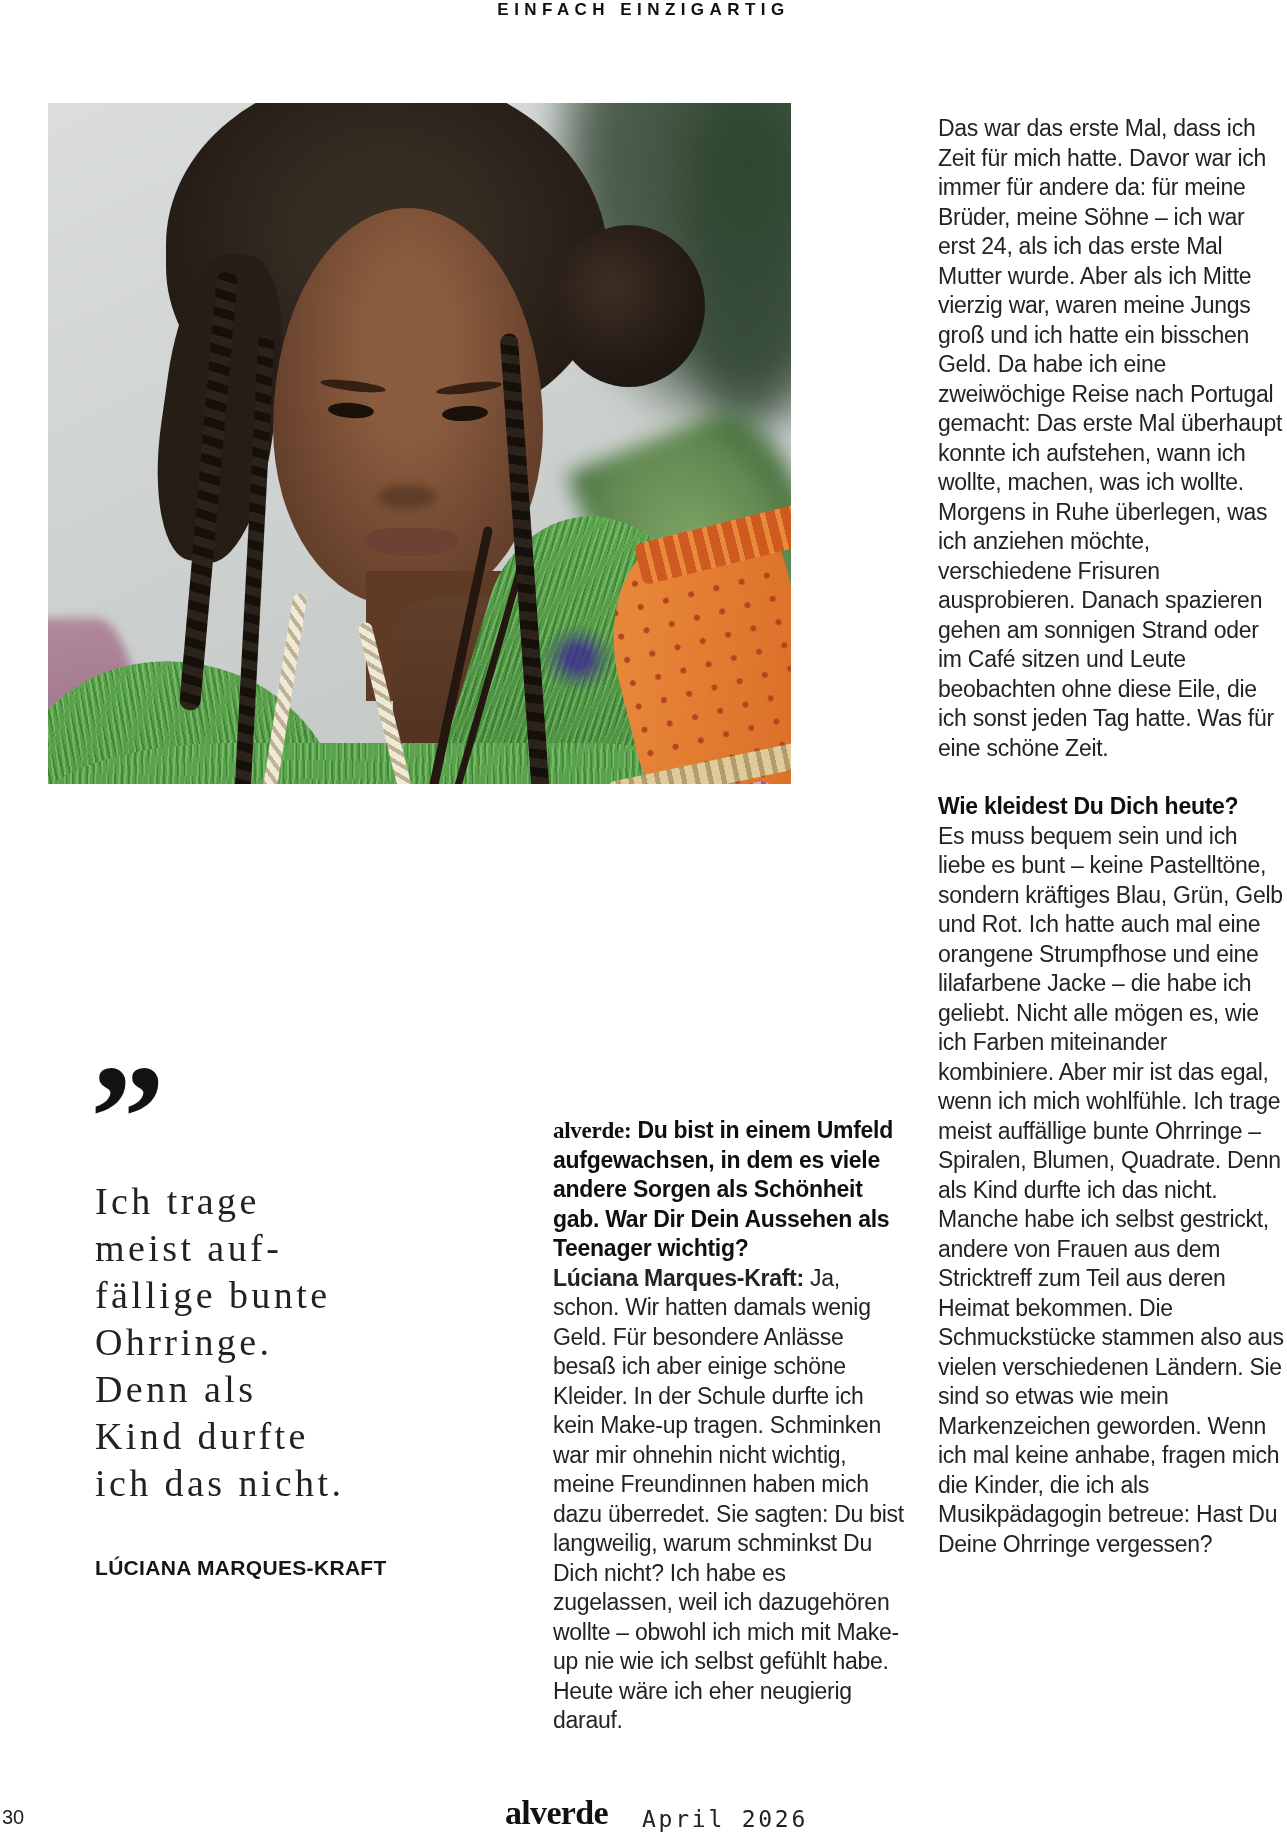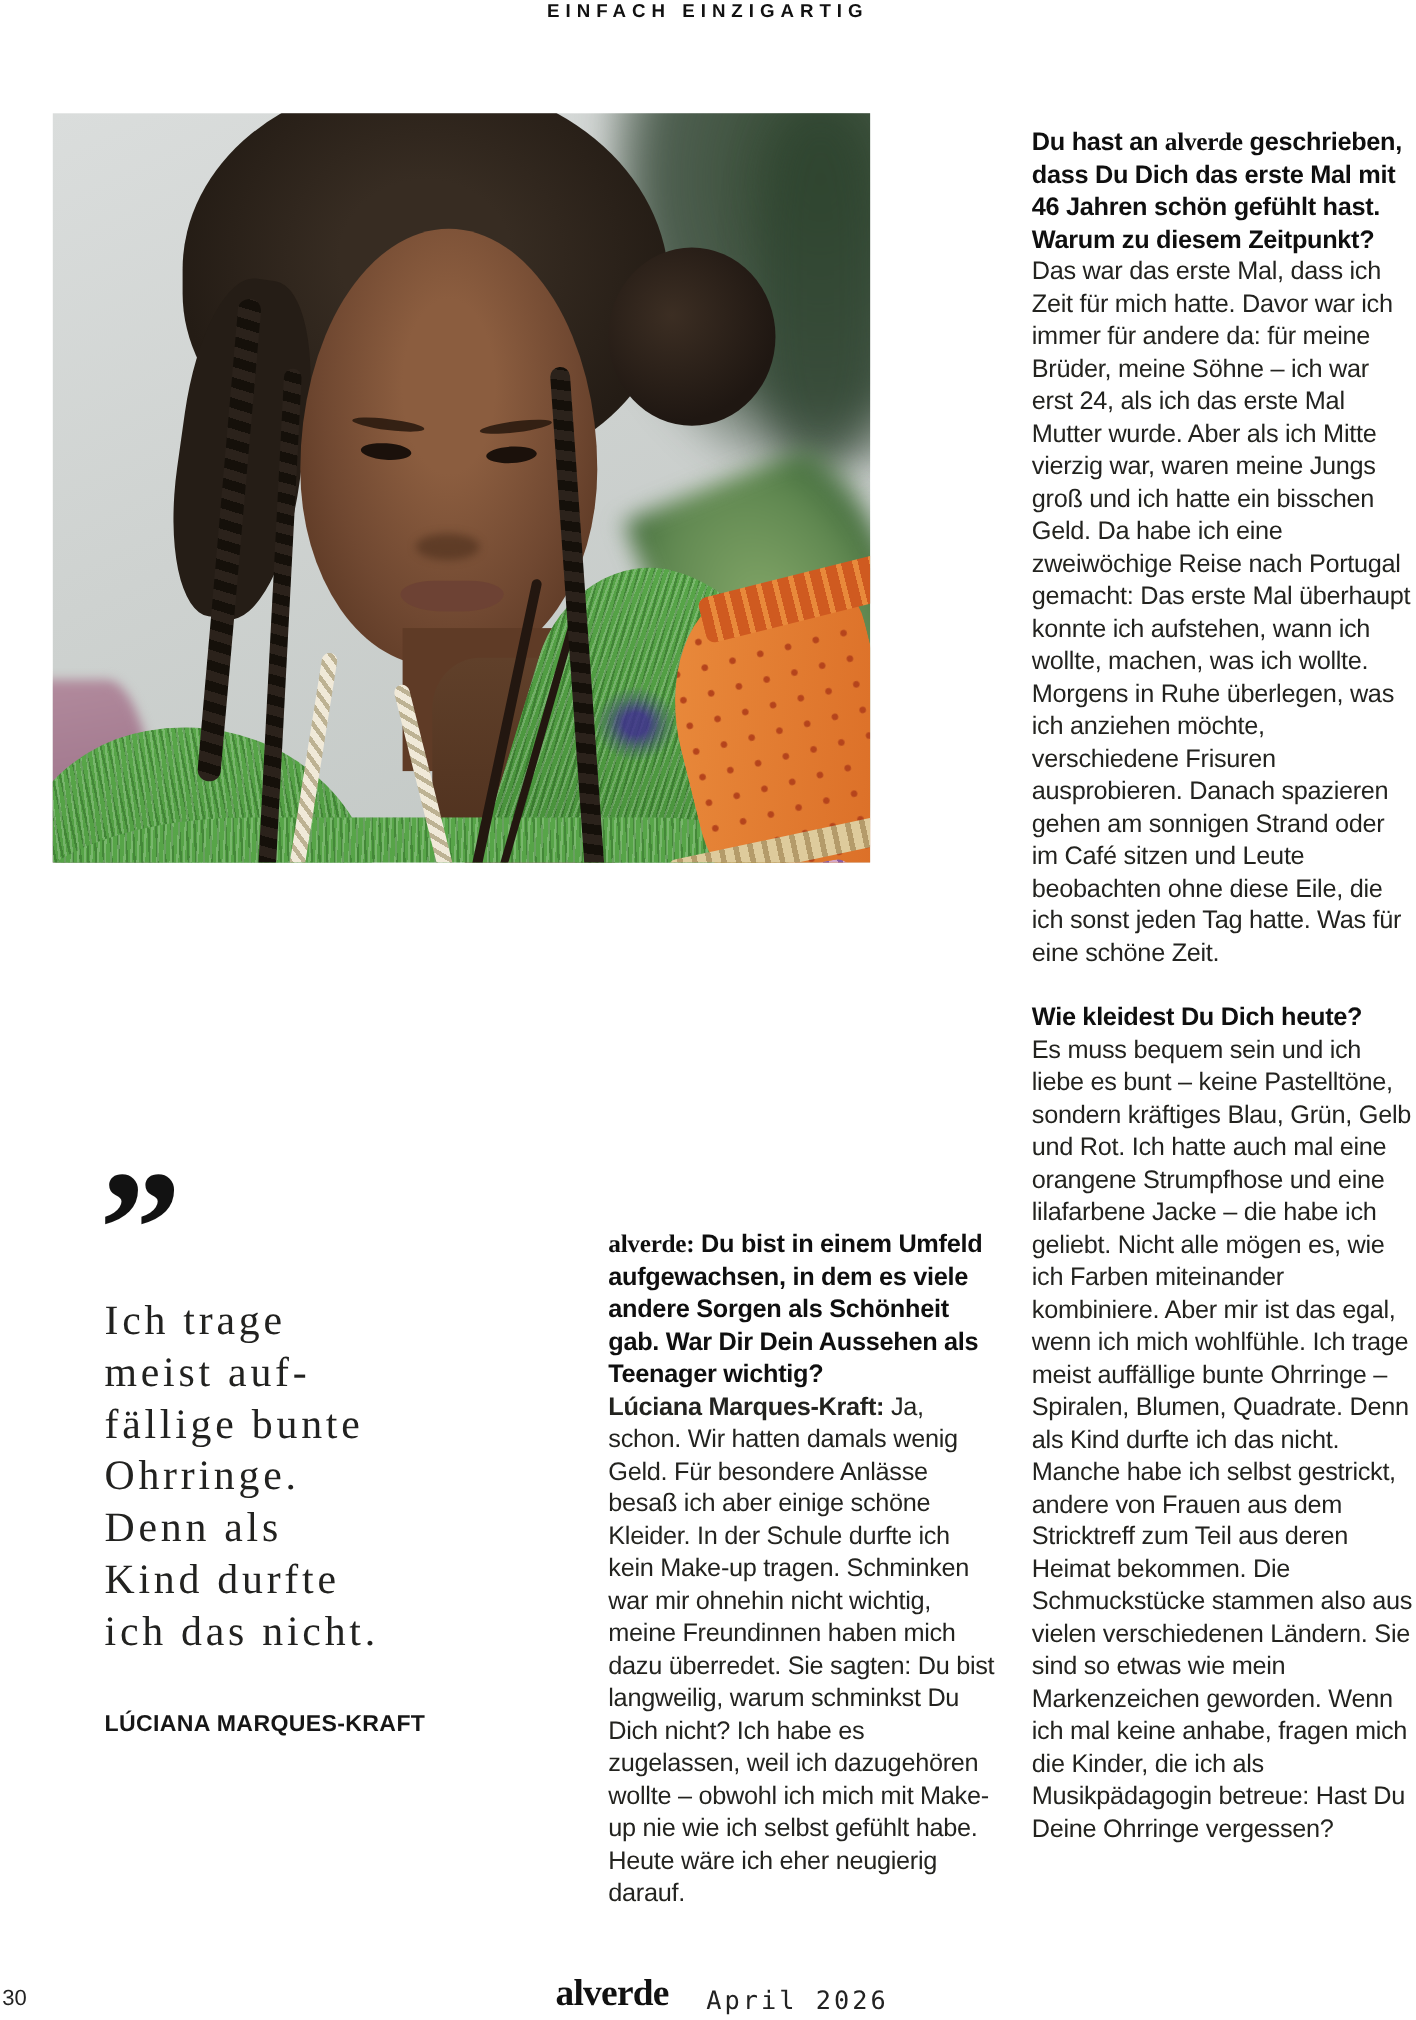--- a/index.html
+++ b/index.html
@@ -198,21 +198,20 @@
     <span>ich das nicht.</span>
   </div>
   <div class="quote-attr">LÚCIANA MARQUES-KRAFT</div>
 
   <div class="col col-mid">
     <p class="q"><span class="brand-serif">alverde:</span><span> Du bist in einem Umfeld aufgewachsen, in dem es viele andere Sorgen als Schönheit gab. War Dir Dein Aussehen als Teenager wichtig?</span></p>
     <p class="a"><strong>Lúciana Marques-Kraft:</strong><span> Ja, schon. Wir hatten damals wenig Geld. Für besondere Anlässe besaß ich aber einige schöne Kleider. In der Schule durfte ich kein Make-up tragen. Schminken war mir ohnehin nicht wichtig, meine Freundinnen haben mich dazu überredet. Sie sagten: Du bist langweilig, warum schminkst Du Dich nicht? Ich habe es zugelassen, weil ich dazugehören wollte – obwohl ich mich mit Make-up nie wie ich selbst gefühlt habe. Heute wäre ich eher neugierig darauf.</span></p>
   </div>
 
   <div class="col col-right">
-    <p class="q"><span>Du hast an </span><span class="brand-serif">alverde</span><span> geschrieben, dass Du Dich das erste Mal mit 46 Jahren schön gefühlt hast. Warum zu diesem Zeitpunkt?</span></p>
     <p class="a">Das war das erste Mal, dass ich Zeit für mich hatte. Davor war ich immer für andere da: für meine Brüder, meine Söhne – ich war erst 24, als ich das erste Mal Mutter wurde. Aber als ich Mitte vierzig war, waren meine Jungs groß und ich hatte ein bisschen Geld. Da habe ich eine zweiwöchige Reise nach Portugal gemacht: Das erste Mal überhaupt konnte ich aufstehen, wann ich wollte, machen, was ich wollte. Morgens in Ruhe überlegen, was ich anziehen möchte, verschiedene Frisuren ausprobieren. Danach spazieren gehen am sonnigen Strand oder im Café sitzen und Leute beobachten ohne diese Eile, die ich sonst jeden Tag hatte. Was für eine schöne Zeit.</p>
     <p class="q q-gap">Wie kleidest Du Dich heute?</p>
     <p class="a">Es muss bequem sein und ich liebe es bunt – keine Pastelltöne, sondern kräftiges Blau, Grün, Gelb und Rot. Ich hatte auch mal eine orangene Strumpfhose und eine lilafarbene Jacke – die habe ich geliebt. Nicht alle mögen es, wie ich Farben miteinander kombiniere. Aber mir ist das egal, wenn ich mich wohlfühle. Ich trage meist auffällige bunte Ohrringe – Spiralen, Blumen, Quadrate. Denn als Kind durfte ich das nicht. Manche habe ich selbst gestrickt, andere von Frauen aus dem Stricktreff zum Teil aus deren Heimat bekommen. Die Schmuckstücke stammen also aus vielen verschiedenen Ländern. Sie sind so etwas wie mein Markenzeichen geworden. Wenn ich mal keine anhabe, fragen mich die Kinder, die ich als Musikpädagogin betreue: Hast Du Deine Ohrringe vergessen?</p>
   </div>
 
   <span class="pagenum">30</span>
   <span class="footer-brand">alverde</span>
   <span class="footer-issue">April 2026</span>
 
 </div>

